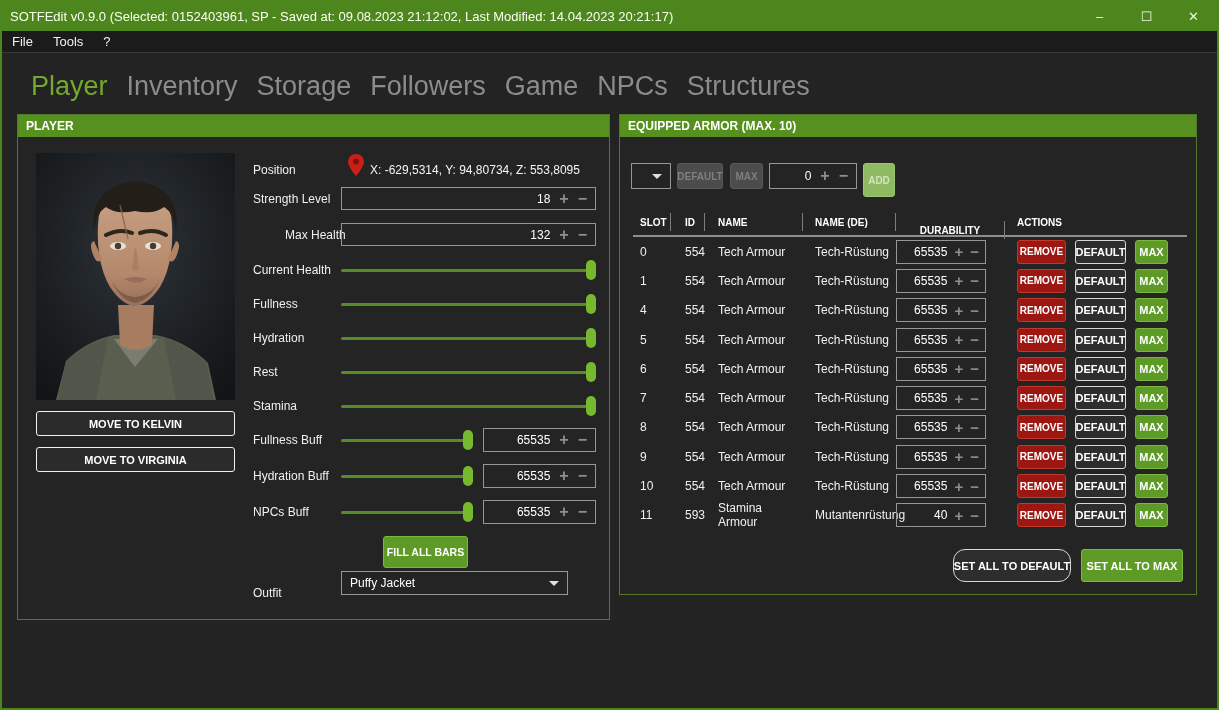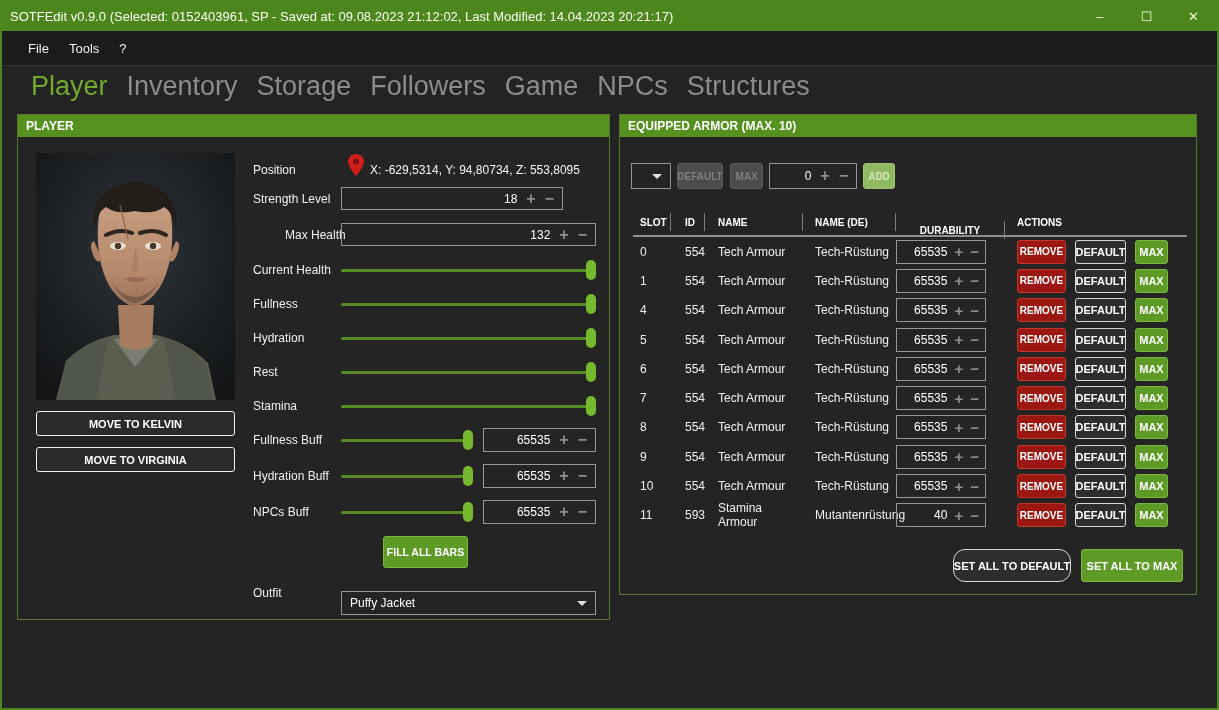--- a/index.html
+++ b/index.html
@@ -19,24 +19,24 @@
     background:#4c861c; display:flex; align-items:center;
     color:#fbfff2; font-size:13px; padding-left:8px; box-sizing:border-box;
   }
   .win-controls { margin-left:auto; display:flex; height:100%; }
   .win-btn {
     width:47px; display:flex; align-items:center; justify-content:center;
     color:#eef7df; font-size:13px; cursor:default;
   }
   
   .menubar {
-    position:absolute; top:29px; left:0; right:0; height:35px;
+    position:absolute; top:29px; left:0; right:0; height:22px;
     background:#1b1b1b; border-bottom:1px solid #383838;
     display:flex; align-items:center; color:#f0f0f0; font-size:13px;
-    padding-left:16px; box-sizing:border-box;
+    padding-left:0; box-sizing:border-box;
   }
   .menu-item { padding:0 10px; }
   
   .tabbar {
     position:absolute; top:61px; left:0; right:0; height:47px;
     display:flex; align-items:center; padding-left:29px;
     font-size:27px; color:#8c8c8c; gap:0;
   }
   .tab { padding-right:19px; letter-spacing:0; }
   .tab.selected { color:#73aa2d; }
@@ -209,21 +209,21 @@
     <span class="form-label" style="top:48px;">Position</span>
     <span class="pin" style="left:330px;top:39px;">
       <svg width="16" height="22" viewBox="0 0 16 22">
         <path d="M8 0 C3.6 0 0 3.4 0 7.8 C0 13.2 8 22 8 22 C8 22 16 13.2 16 7.8 C16 3.4 12.4 0 8 0 Z" fill="#cc1f1a"></path>
         <circle cx="8" cy="7.6" r="3" fill="#7e100d"></circle>
       </svg>
     </span>
     <span class="pos-value" style="left:352px;top:48px;">X: -629,5314, Y: 94,80734, Z: 553,8095</span>
 
     <span class="form-label" style="top:77px;">Strength Level</span>
-    <div class="stepper" style="left:323px;top:72px;width:222px;height:23px;">
+    <div class="stepper" style="left:323px;top:72px;width:255px;height:23px;">
       <span class="val">18</span>
       <span class="sign">+</span>
       <span class="sign">−</span>
     </div>
 
     <span class="form-label" style="top:113px;margin-left:32px;">Max Health</span>
     <div class="stepper" style="left:323px;top:108px;width:255px;height:23px;">
       <span class="val">132</span>
       <span class="sign">+</span>
       <span class="sign">−</span>
@@ -288,42 +288,42 @@
       </div>
     <div class="stepper" style="left:465px;top:385px;width:113px;height:24px;">
       <span class="val">65535</span>
       <span class="sign">+</span>
       <span class="sign">−</span>
     </div>
 
     <div class="btn btn-green" style="position:absolute;left:365px;top:421px;width:85px;height:32px;font-size:10.5px;">FILL ALL BARS</div>
 
     <span class="form-label" style="top:471px;">Outfit</span>
-    <div class="combo" style="left:323px;top:476px;width:255px;height:24px;">
+    <div class="combo" style="left:323px;top:456px;width:227px;height:24px;">
       <span>Puffy Jacket</span>
       <span class="arrow"></span>
     </div>
   </div>
 
   <div class="panel armor-panel">
     <div class="panel-header">
       <span>EQUIPPED ARMOR (MAX. 10)</span>
     </div>
 
     <div class="combo" style="left:11px;top:48px;width:40px;height:26px;">
       <span class="arrow"></span>
     </div>
     <div class="btn btn-gray-dis" style="position:absolute;left:57px;top:48px;width:46px;height:26px;">DEFAULT</div>
     <div class="btn btn-gray-dis" style="position:absolute;left:110px;top:48px;width:33px;height:26px;">MAX</div>
     <div class="stepper" style="left:149px;top:48px;width:88px;height:26px;">
       <span class="val">0</span>
       <span class="sign">+</span>
       <span class="sign">−</span>
     </div>
-    <div class="btn btn-green-dis" style="position:absolute;left:243px;top:48px;width:32px;height:26px;">ADD</div>
+    <div class="btn btn-green-dis" style="position:absolute;left:243px;top:48px;width:32px;height:34px;">ADD</div>
 
     <div class="atable">
       <div class="ahead">
         <div class="hc c-slot">SLOT</div>
         <div class="hc c-id">ID</div>
         <div class="hc c-name">NAME</div>
         <div class="hc c-de">NAME (DE)</div>
         <div class="hc c-dur">DURABILITY</div>
         <div class="hc c-act">ACTIONS</div>
       </div>

